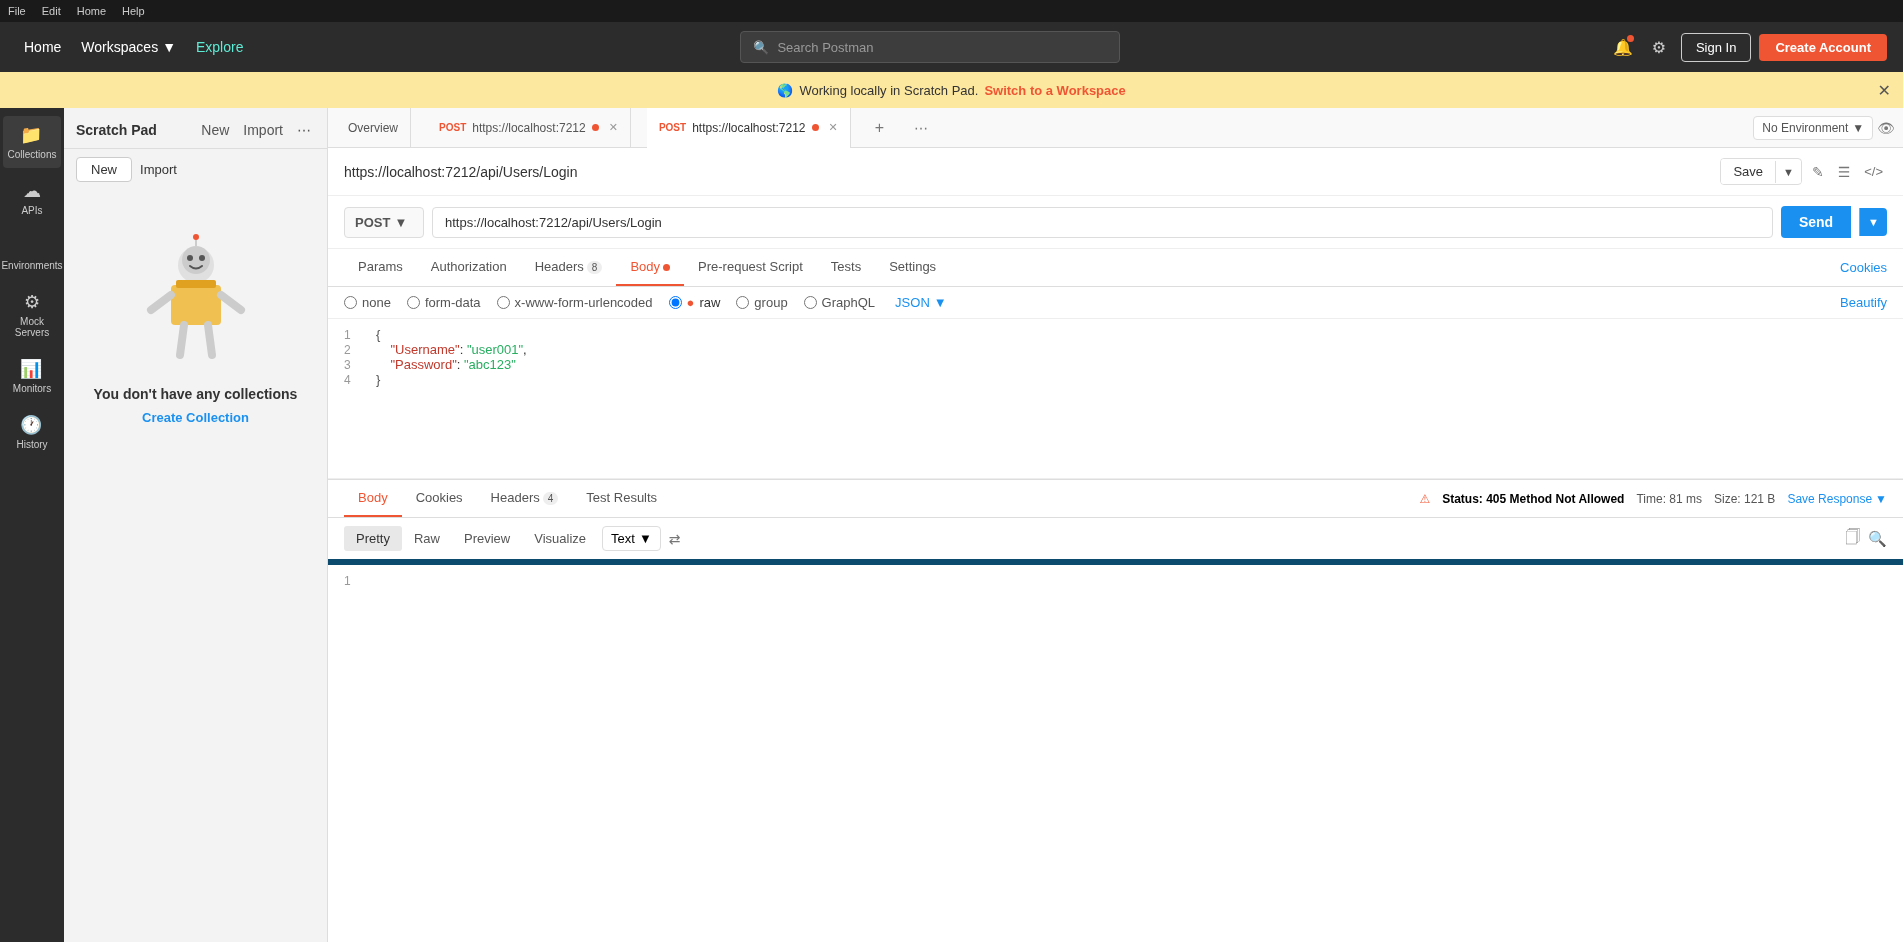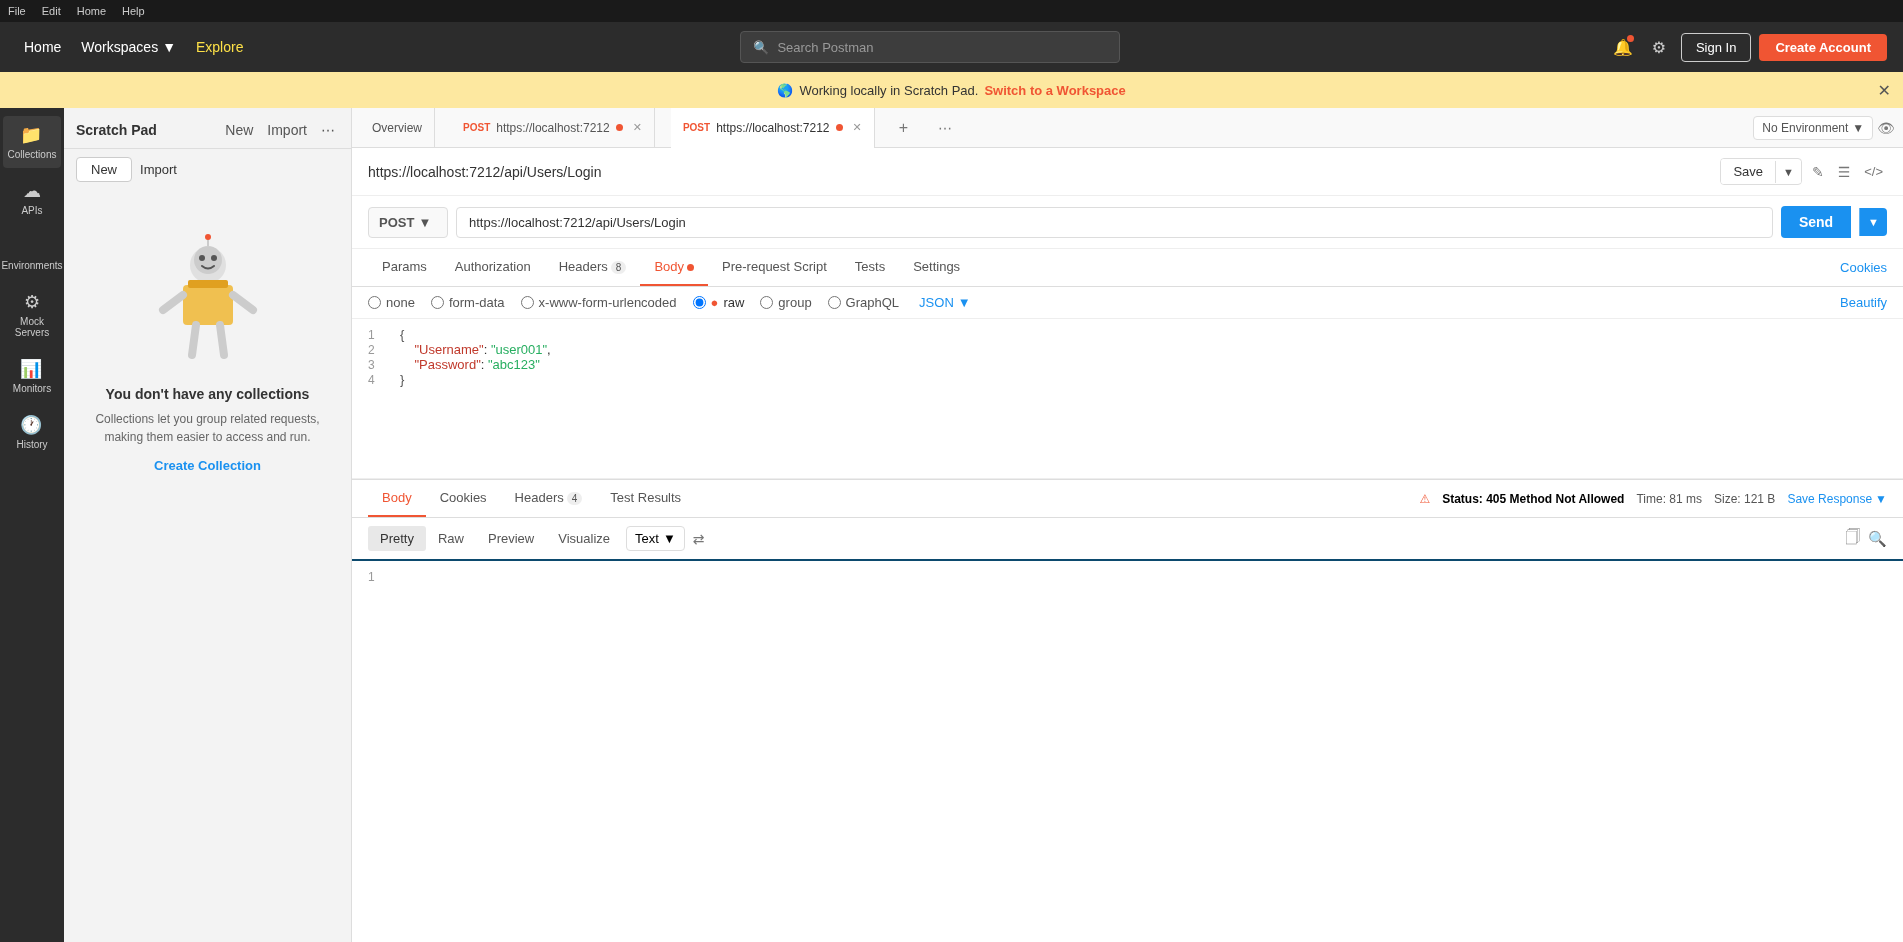--- a/index.html
+++ b/index.html
@@ -46,21 +46,21 @@
       color: #fff;
       font-size: 14px;
       font-weight: 500;
       padding: 4px 8px;
       cursor: pointer;
       display: flex;
       align-items: center;
       gap: 4px;
     }
     .nav-explore {
-      color: #fde047;
+      color: #5eead4;
       font-size: 14px;
       font-weight: 500;
       padding: 4px 8px;
       cursor: pointer;
     }
     .nav-center {
       flex: 1;
       display: flex;
       justify-content: center;
     }
@@ -184,21 +184,21 @@
       cursor: pointer;
       border-radius: 4px;
       width: 58px;
     }
     .icon-rail-item.active { background: #3d3d3d; }
     .icon-rail-item .icon { color: #ccc; font-size: 18px; margin-bottom: 3px; }
     .icon-rail-item .label { color: #ccc; font-size: 10px; text-align: center; }
 
     
     .sidebar-panel {
-      width: 288px;
+      width: 264px;
       background: #f3f3f3;
       border-right: 1px solid #ddd;
       display: flex;
       flex-direction: column;
     }
     .sidebar-header {
       display: flex;
       align-items: center;
       justify-content: space-between;
       padding: 12px 12px 8px;
@@ -617,21 +617,21 @@
       align-items: center;
       gap: 3px;
     }
 
     
     .resp-body-tabs {
       display: flex;
       align-items: center;
       padding: 8px 16px;
       gap: 0;
-      border-bottom: 2px solid #0c4a6e;
+      border-bottom: 6px solid #0c4a6e;
     }
     .resp-body-tab {
       padding: 5px 12px;
       font-size: 13px;
       color: #555;
       cursor: pointer;
       border-radius: 3px;
     }
     .resp-body-tab.active {
       background: #e8e8e8;
@@ -780,21 +780,20 @@
         <line x1="72" y1="95" x2="76" y2="125" stroke="#ccc" stroke-width="8" stroke-linecap="round"></line>
 
         <circle cx="54" cy="28" r="3" fill="#555"></circle>
         <circle cx="66" cy="28" r="3" fill="#555"></circle>
         <path d="M54 36 Q60 41 66 36" stroke="#555" stroke-width="2" fill="none" stroke-linecap="round"></path>
 
         <line x1="60" y1="16" x2="60" y2="8" stroke="#ccc" stroke-width="2"></line>
         <circle cx="60" cy="7" r="3" fill="#f05533"></circle>
       </svg>
       <div class="empty-title">You don't have any collections</div>
-      <div class="empty-desc">Collections let you group related requests, making them easier to access and run.</div>
       <a class="create-collection-link">Create Collection</a>
     </div>
   </div>
 
   <div class="main-area">
 
     <div class="tabs-bar">
       <div class="tab overview-tab">
         <span>Overview</span>
       </div>

